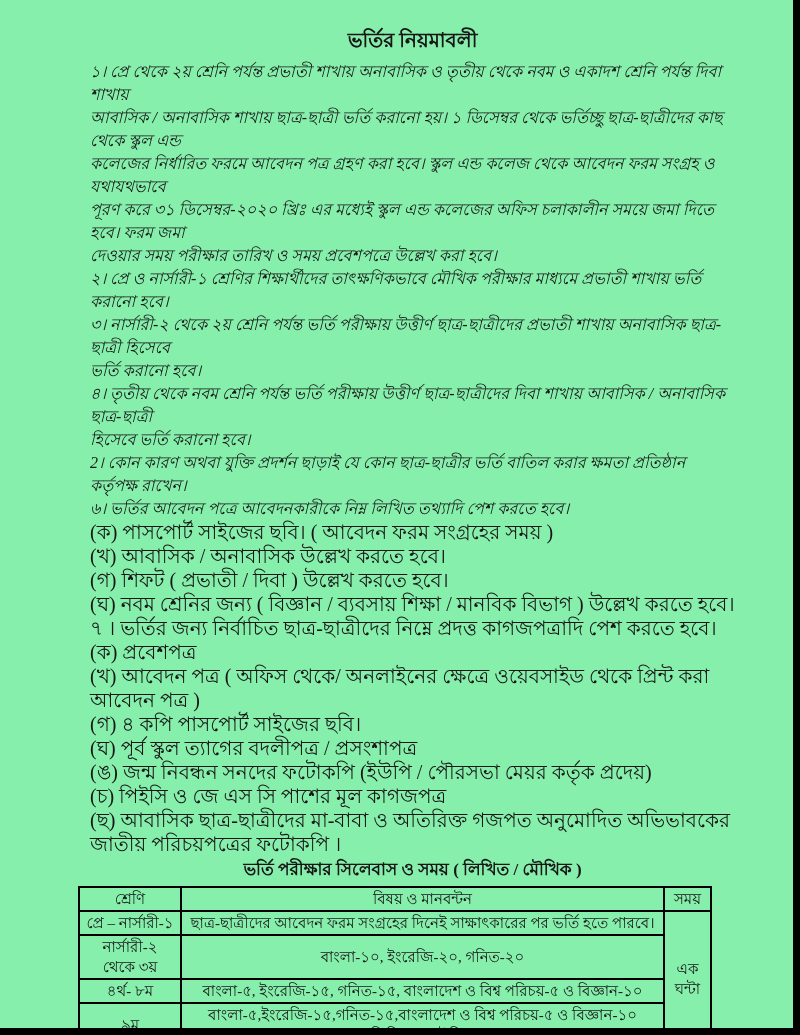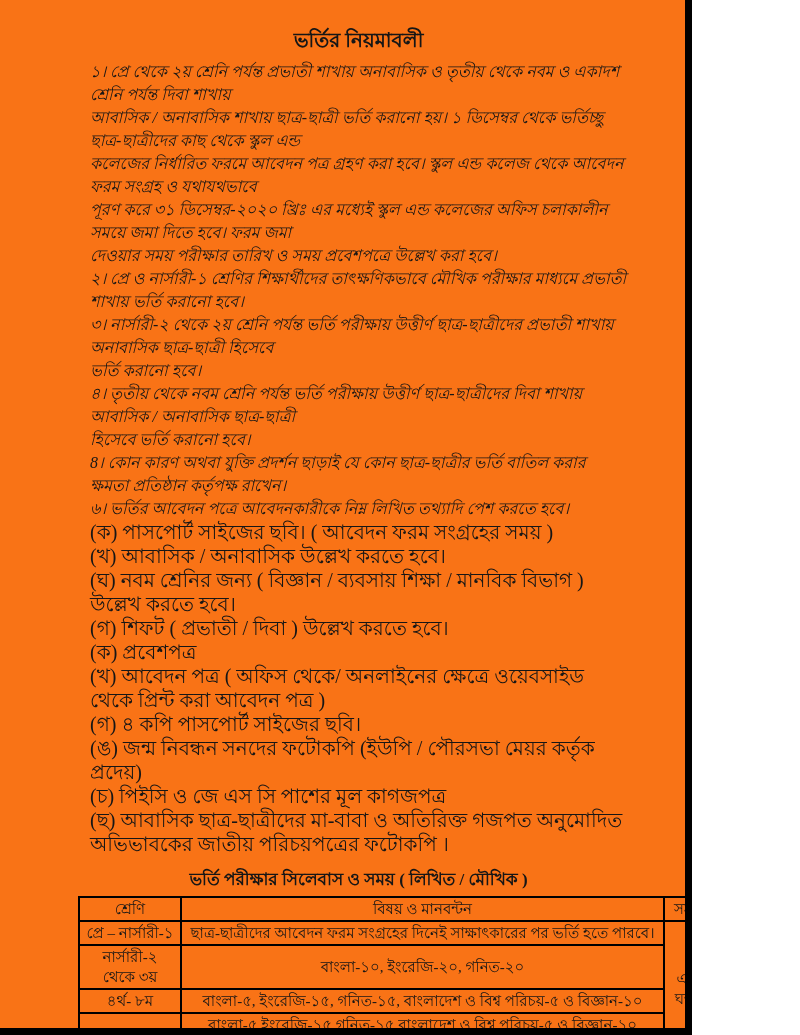--- a/index.html
+++ b/index.html
@@ -5,22 +5,22 @@
   html,body{margin:0;padding:0;}
   body{
     width:800px;height:1035px;
     background:#ffffff;
     font-family:"Liberation Serif","DejaVu Serif",serif;
     color:#161616;
     overflow:hidden;
   }
   .page{
     position:relative;
-    width:692px;height:1035px;
-    background:#f97316;
+    width:800px;height:1035px;
+    background:#86efac;
     overflow:hidden;
   }
   .content{
     padding:26px 65px 0 90px;
   }
   h1.title{
     margin:0 0 6px 0;
     font-size:20px;
     font-weight:bold;
     text-align:center;
@@ -31,21 +31,21 @@
     line-height:23px;
     white-space:pre-line;
     font-style:italic;
   }
   .subitem{
     font-size:20px;
     line-height:24px;
     white-space:pre-line;
   }
   h2.section-heading{
-    margin:12px 0 0 0;
+    margin:2px 0 0 0;
     font-size:17px;
     font-weight:bold;
     text-align:center;
     line-height:24px;
   }
   table.syllabus{
     border-collapse:collapse;
     margin:4px 0 15px 78px;
     width:632px;
     table-layout:fixed;
@@ -91,32 +91,34 @@
     <div class="rule">১। প্রে থেকে ২য় শ্রেনি পর্যন্ত প্রভাতী শাখায় অনাবাসিক ও তৃতীয় থেকে নবম ও একাদশ শ্রেনি পর্যন্ত দিবা শাখায়
 আবাসিক / অনাবাসিক শাখায় ছাত্র-ছাত্রী ভর্তি করানো হয়। ১ ডিসেম্বর থেকে ভর্তিচ্ছু ছাত্র-ছাত্রীদের কাছ থেকে স্কুল এন্ড
 কলেজের নির্ধারিত ফরমে আবেদন পত্র গ্রহণ করা হবে। স্কুল এন্ড কলেজ থেকে আবেদন ফরম সংগ্রহ ও যথাযথভাবে
 পূরণ করে ৩১ ডিসেম্বর-২০২০ খ্রিঃ এর মধ্যেই স্কুল এন্ড কলেজের অফিস চলাকালীন সময়ে জমা দিতে হবে। ফরম জমা
 দেওয়ার সময় পরীক্ষার তারিখ ও সময় প্রবেশপত্রে উল্লেখ করা হবে।</div>
     <div class="rule">২।  প্রে ও নার্সারী-১ শ্রেণির শিক্ষার্থীদের তাৎক্ষণিকভাবে মৌখিক পরীক্ষার মাধ্যমে প্রভাতী শাখায় ভর্তি করানো  হবে।</div>
     <div class="rule">৩। নার্সারী-২  থেকে ২য় শ্রেনি পর্যন্ত ভর্তি পরীক্ষায় উত্তীর্ণ ছাত্র-ছাত্রীদের  প্রভাতী শাখায় অনাবাসিক ছাত্র-ছাত্রী হিসেবে
 ভর্তি করানো হবে।</div>
     <div class="rule">৪। তৃতীয় থেকে নবম শ্রেনি পর্যন্ত ভর্তি পরীক্ষায় উত্তীর্ণ ছাত্র-ছাত্রীদের দিবা শাখায় আবাসিক / অনাবাসিক ছাত্র-ছাত্রী
 হিসেবে ভর্তি করানো হবে।</div>
-    <div class="rule">8। কোন কারণ অথবা যুক্তি প্রদর্শন ছাড়াই যে কোন ছাত্র-ছাত্রীর ভর্তি বাতিল করার ক্ষমতা প্রতিষ্ঠান কর্তৃপক্ষ রাখেন।</div>
+    <div class="rule">2। কোন কারণ অথবা যুক্তি প্রদর্শন ছাড়াই যে কোন ছাত্র-ছাত্রীর ভর্তি বাতিল করার ক্ষমতা প্রতিষ্ঠান কর্তৃপক্ষ রাখেন।</div>
     <div class="rule">৬। ভর্তির আবেদন পত্রে আবেদনকারীকে নিম্ন লিখিত তথ্যাদি পেশ করতে হবে।</div>
 
     <div class="subitem">(ক) পাসপোর্ট সাইজের ছবি। ( আবেদন ফরম সংগ্রহের সময় )</div>
     <div class="subitem">(খ) আবাসিক / অনাবাসিক উল্লেখ করতে হবে।</div>
+    <div class="subitem">(গ) শিফট ( প্রভাতী / দিবা ) উল্লেখ করতে হবে।</div>
     <div class="subitem">(ঘ) নবম শ্রেনির জন্য ( বিজ্ঞান / ব্যবসায় শিক্ষা / মানবিক বিভাগ ) উল্লেখ করতে হবে।</div>
-    <div class="subitem">(গ) শিফট ( প্রভাতী / দিবা ) উল্লেখ করতে হবে।</div>
 
+    <div class="subitem">৭ । ভর্তির জন্য নির্বাচিত ছাত্র-ছাত্রীদের নিম্নে প্রদত্ত কাগজপত্রাদি পেশ করতে হবে।</div>
 
     <div class="subitem">(ক) প্রবেশপত্র</div>
     <div class="subitem">(খ) আবেদন পত্র ( অফিস থেকে/ অনলাইনের ক্ষেত্রে ওয়েবসাইড থেকে প্রিন্ট করা আবেদন পত্র )</div>
     <div class="subitem">(গ) ৪ কপি পাসপোর্ট সাইজের ছবি।</div>
+    <div class="subitem">(ঘ) পূর্ব স্কুল ত্যাগের বদলীপত্র / প্রসংশাপত্র</div>
     <div class="subitem">(ঙ) জন্ম নিবন্ধন সনদের ফটোকপি (ইউপি / পৌরসভা মেয়র কর্তৃক প্রদেয়)</div>
     <div class="subitem">(চ) পিইসি ও জে এস সি পাশের মূল কাগজপত্র</div>
     <div class="subitem">(ছ) আবাসিক ছাত্র-ছাত্রীদের মা-বাবা ও অতিরিক্ত গজপত অনুমোদিত অভিভাবকের জাতীয় পরিচয়পত্রের ফটোকপি ।</div>
 
     <h2 class="section-heading">ভর্তি পরীক্ষার সিলেবাস ও সময় ( লিখিত / মৌখিক )</h2>
   </div>
 
   <table class="syllabus">
     <colgroup>
         <col class="c1">

